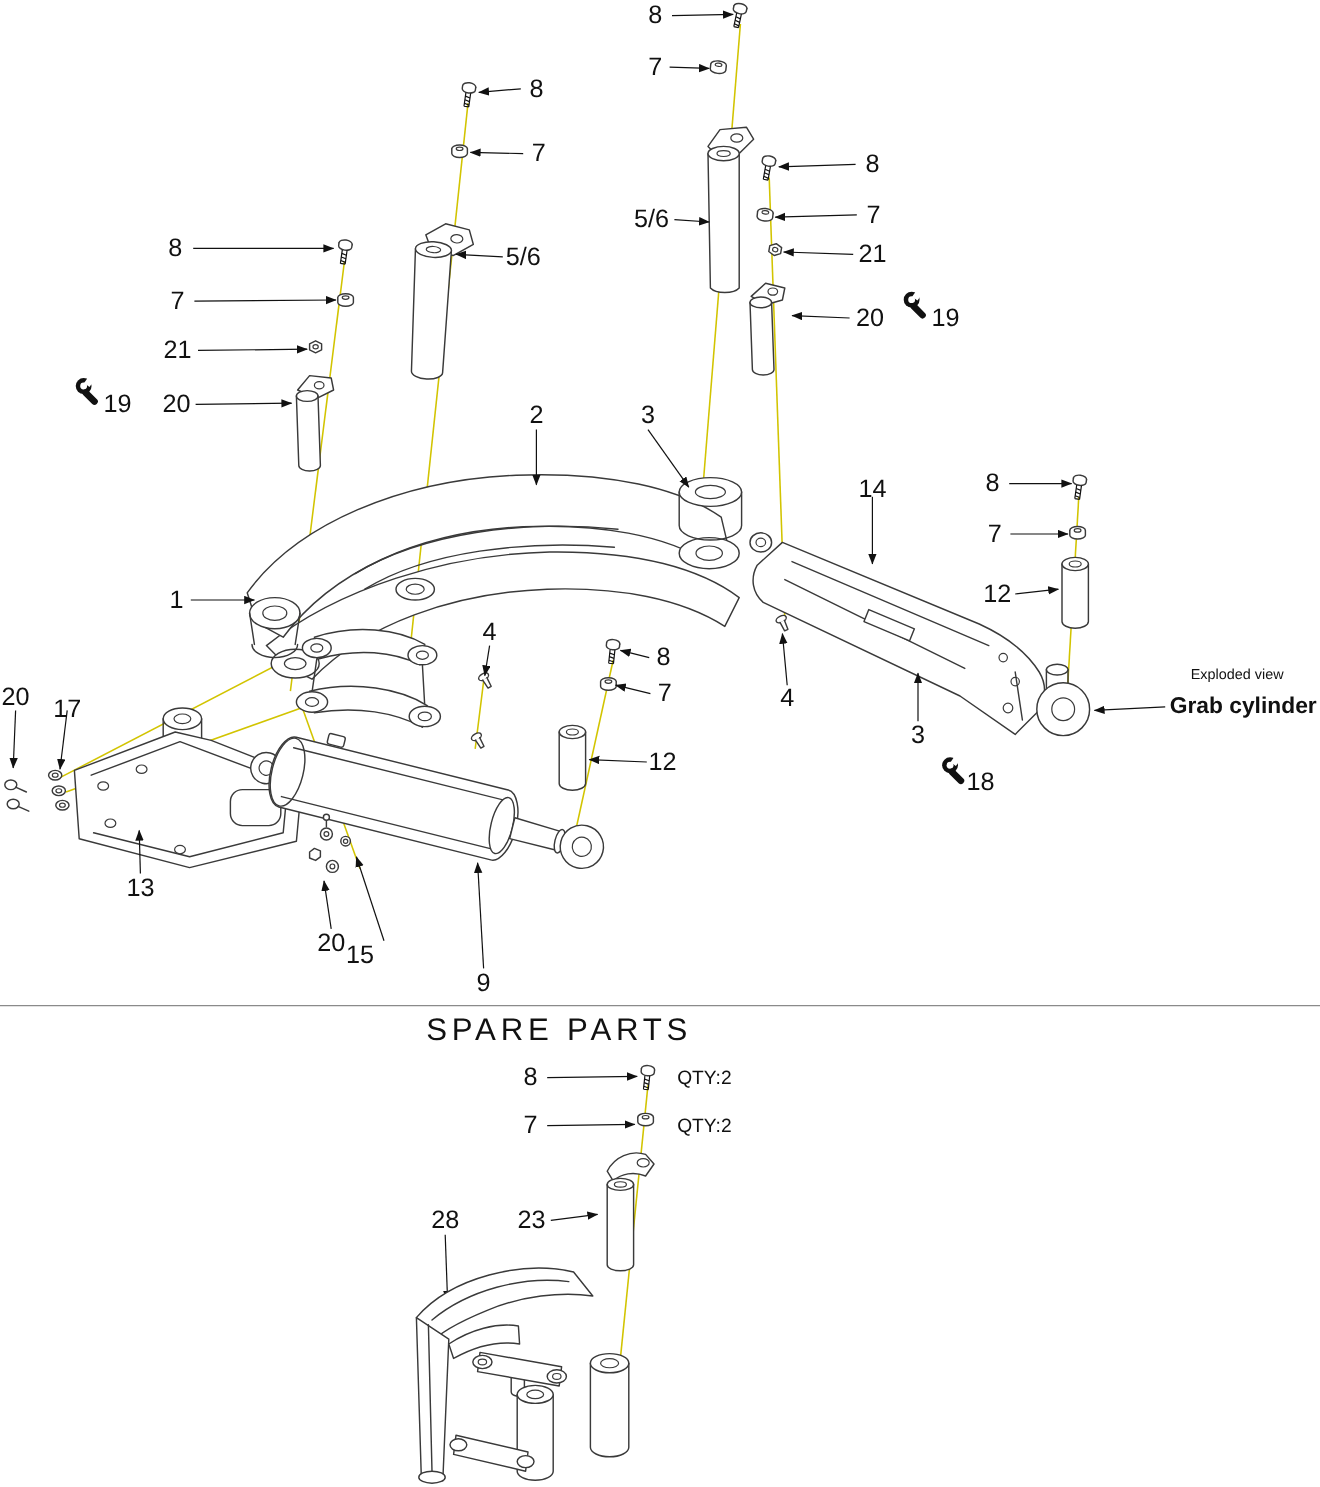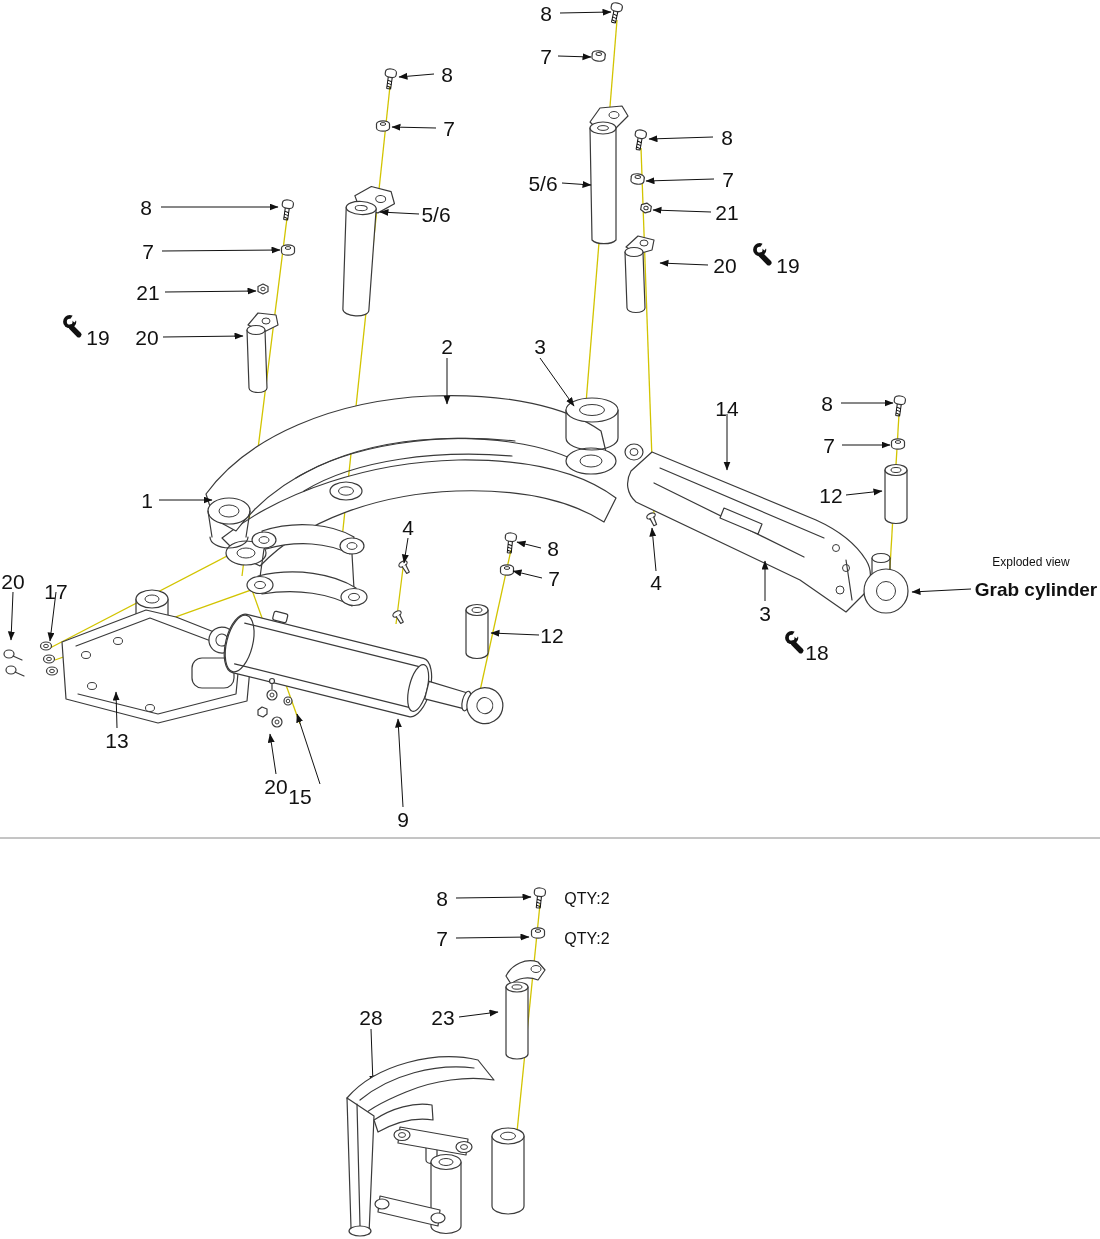--- a/index.html
+++ b/index.html
@@ -378,20 +378,21 @@
 <div class="lbl" style="left:765px;top:613px">3</div>
 <div class="lbl" style="left:817px;top:652px">18</div>
 <div class="lbl italic" style="left:1031px;top:562px">Exploded view</div>
 <div class="lbl bold" style="left:1036px;top:589px">Grab cylinder</div>
 <div class="lbl" style="left:13px;top:581px">20</div>
 <div class="lbl" style="left:56px;top:591px">17</div>
 <div class="lbl" style="left:117px;top:740px">13</div>
 <div class="lbl" style="left:276px;top:786px">20</div>
 <div class="lbl" style="left:300px;top:796px">15</div>
 <div class="lbl" style="left:403px;top:819px">9</div>
+<div class="lbl heading" style="left:466px;top:858px">SPARE PARTS</div>
 <div class="lbl" style="left:442px;top:898px">8</div>
 <div class="lbl small" style="left:587px;top:899px">QTY:2</div>
 <div class="lbl" style="left:442px;top:938px">7</div>
 <div class="lbl small" style="left:587px;top:939px">QTY:2</div>
 <div class="lbl" style="left:371px;top:1017px">28</div>
 <div class="lbl" style="left:443px;top:1017px">23</div>
 
 </div>
 
 </body></html>

